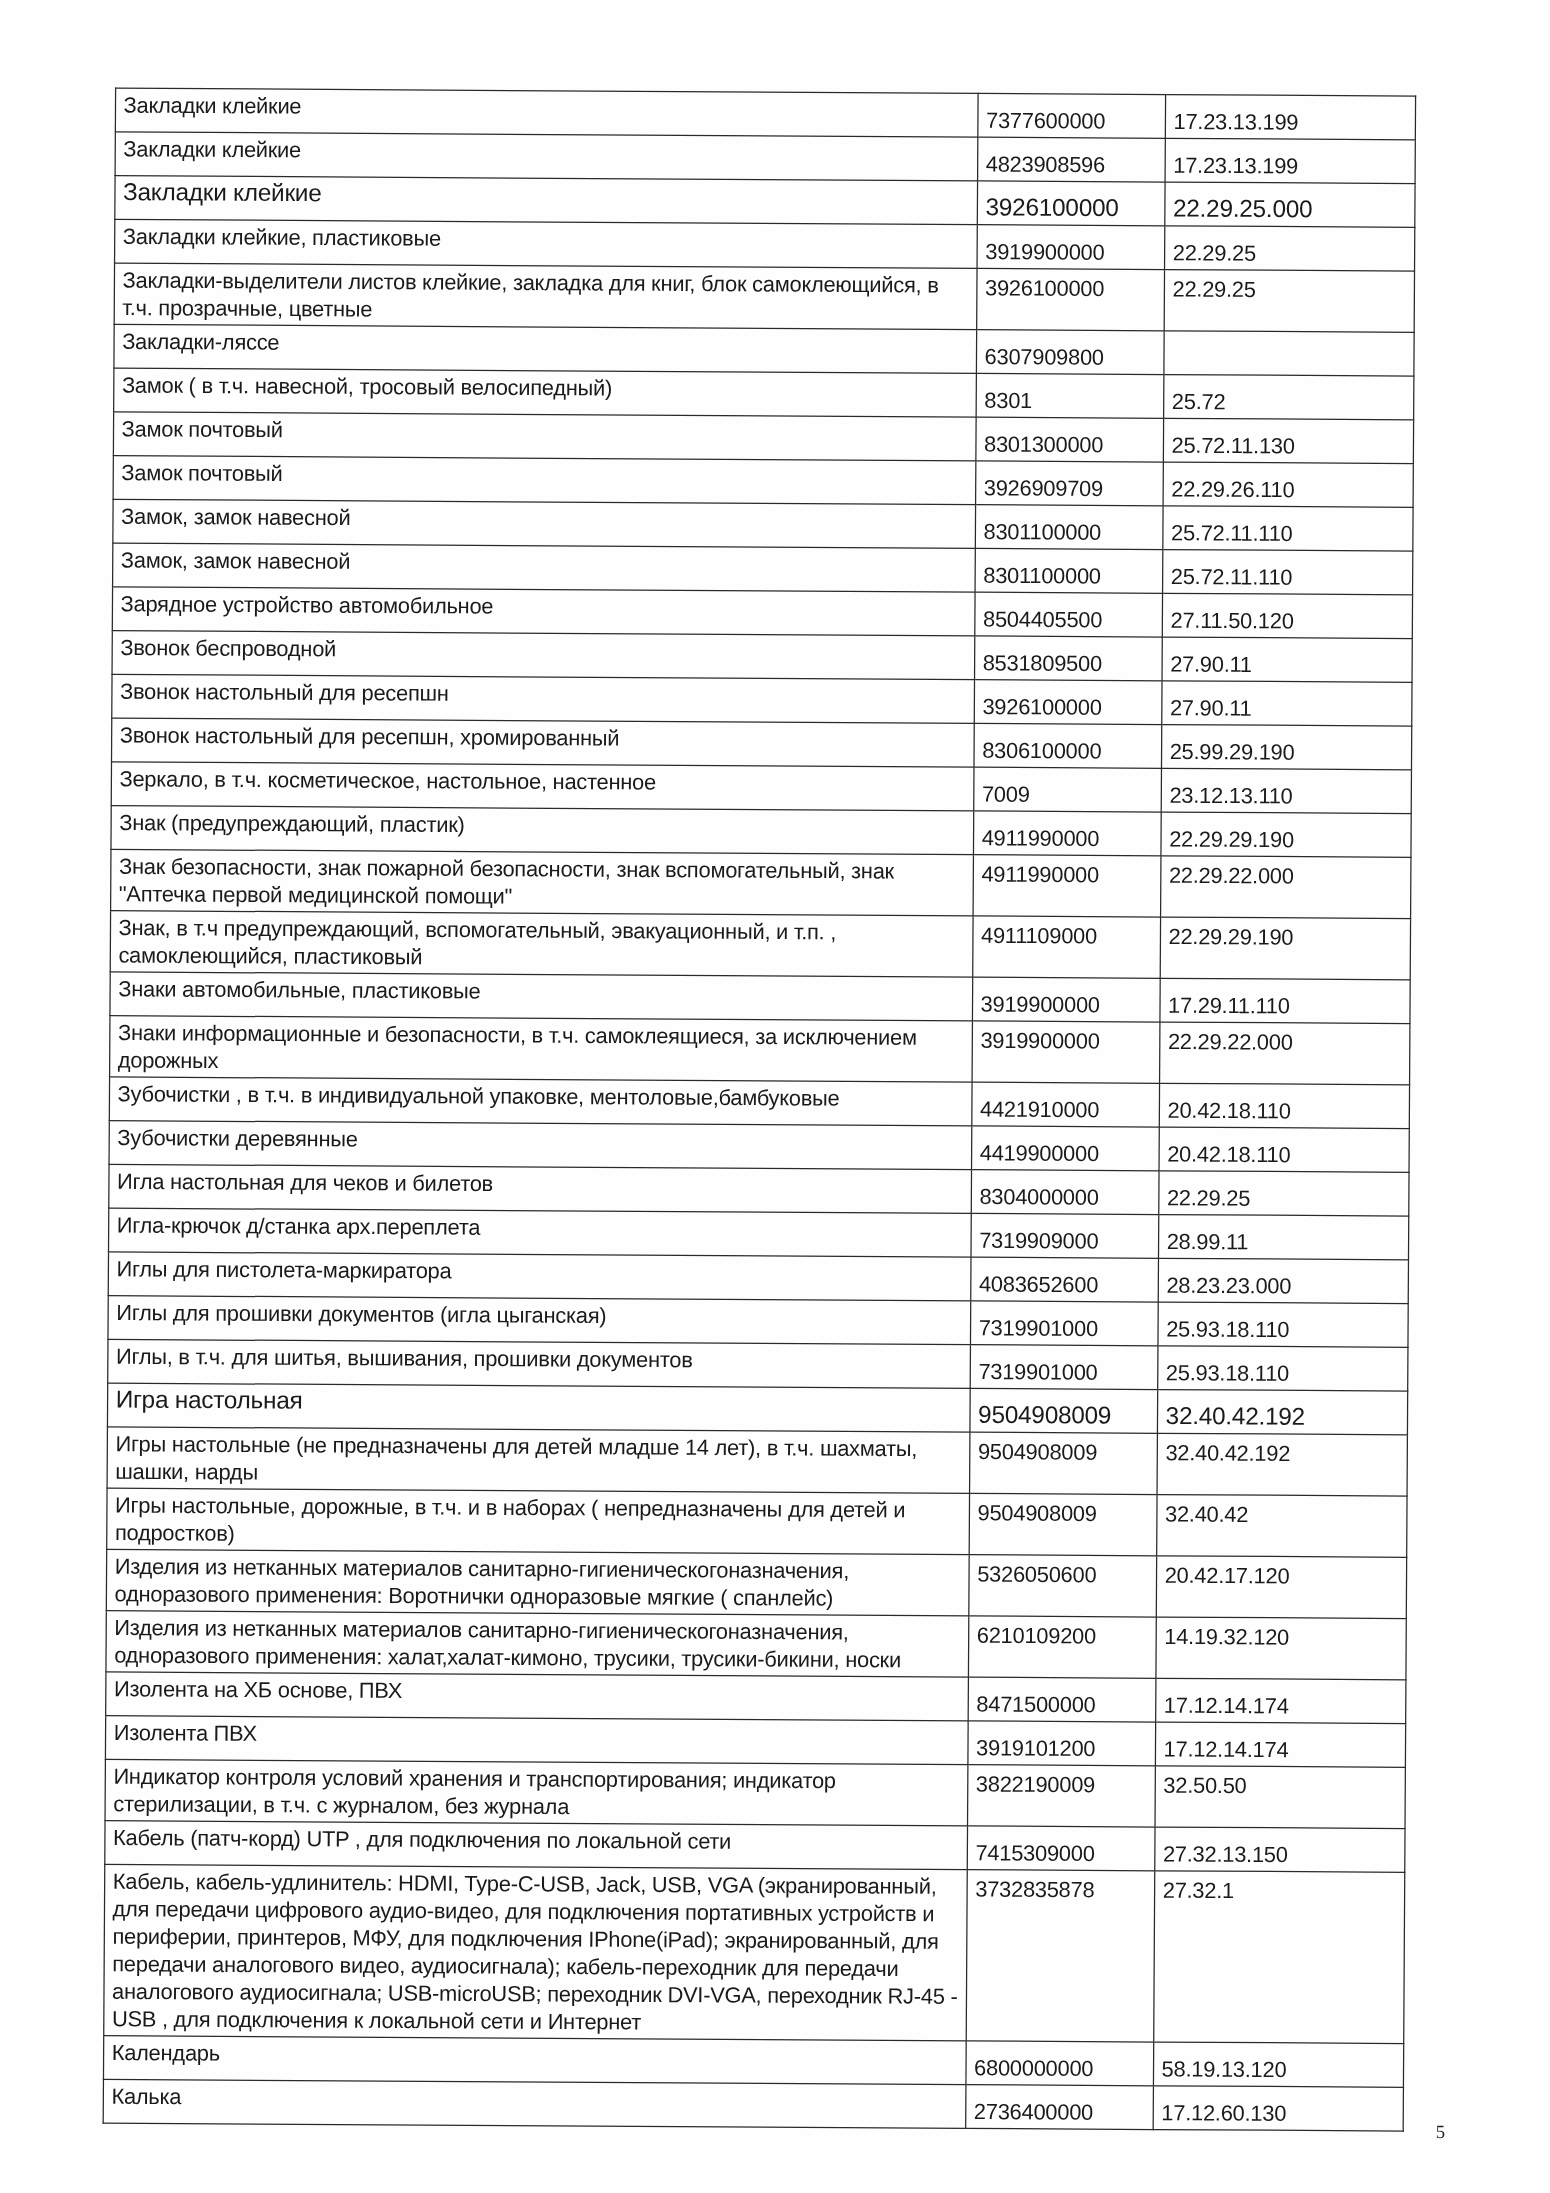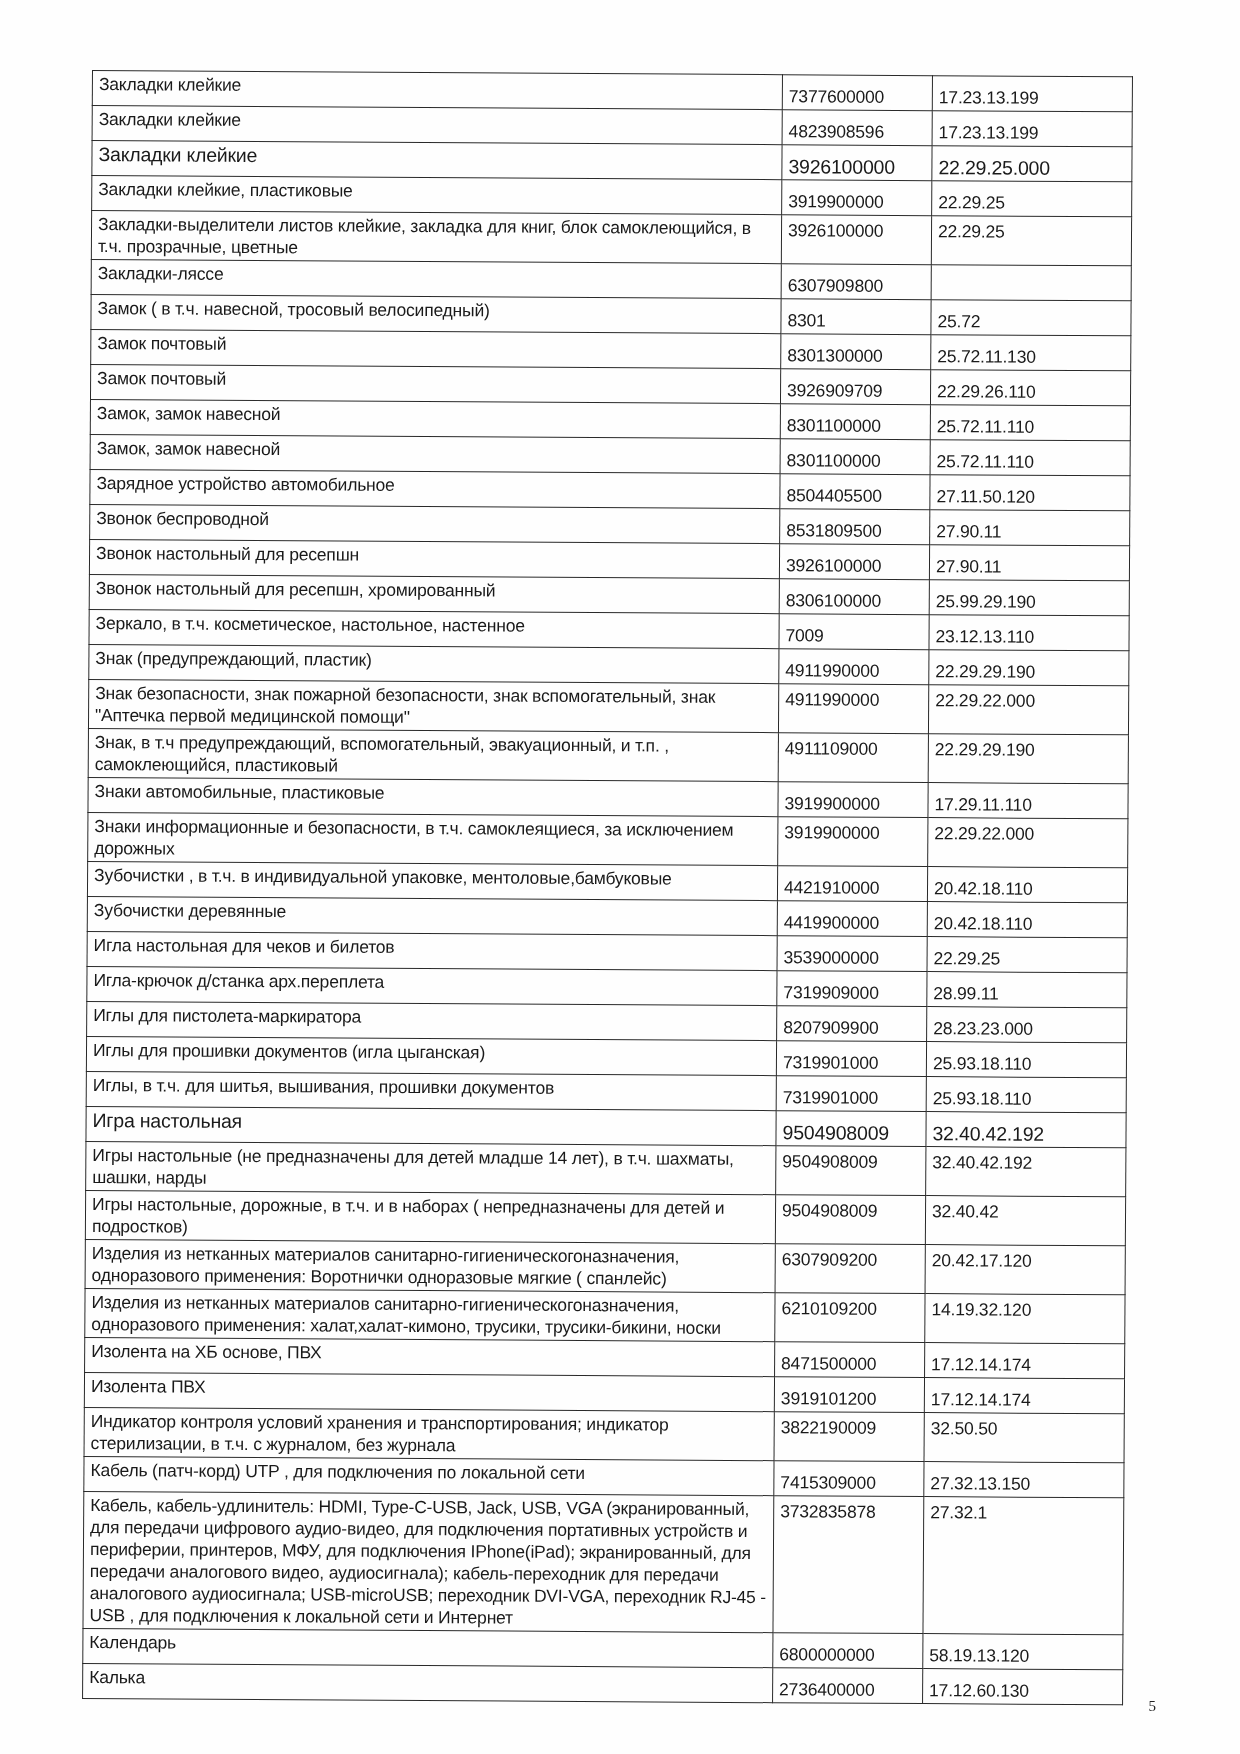--- a/index.html
+++ b/index.html
@@ -163,31 +163,31 @@
           <td class="code">4421910000</td>
           <td class="okpd">20.42.18.110</td>
         </tr>
         <tr>
           <td class="name">Зубочистки деревянные</td>
           <td class="code">4419900000</td>
           <td class="okpd">20.42.18.110</td>
         </tr>
         <tr>
           <td class="name">Игла настольная для чеков и билетов</td>
-          <td class="code">3539000000</td>
+          <td class="code">8304000000</td>
           <td class="okpd">22.29.25</td>
         </tr>
         <tr>
           <td class="name">Игла-крючок д/станка арх.переплета</td>
           <td class="code">7319909000</td>
           <td class="okpd">28.99.11</td>
         </tr>
         <tr>
           <td class="name">Иглы для пистолета-маркиратора</td>
-          <td class="code">8207909900</td>
+          <td class="code">4083652600</td>
           <td class="okpd">28.23.23.000</td>
         </tr>
         <tr>
           <td class="name">Иглы для прошивки документов (игла цыганская)</td>
           <td class="code">7319901000</td>
           <td class="okpd">25.93.18.110</td>
         </tr>
         <tr>
           <td class="name">Иглы, в т.ч. для шитья, вышивания, прошивки документов</td>
           <td class="code">7319901000</td>
@@ -203,21 +203,21 @@
           <td class="code">9504908009</td>
           <td class="okpd">32.40.42.192</td>
         </tr>
         <tr class="tall">
           <td class="name">Игры настольные, дорожные, в т.ч. и в наборах ( непредназначены для детей и подростков)</td>
           <td class="code">9504908009</td>
           <td class="okpd">32.40.42</td>
         </tr>
         <tr class="tall">
           <td class="name">Изделия из нетканных материалов санитарно-гигиеническогоназначения, одноразового применения: Воротнички одноразовые мягкие ( спанлейс)</td>
-          <td class="code">6307909200</td>
+          <td class="code">5326050600</td>
           <td class="okpd">20.42.17.120</td>
         </tr>
         <tr class="tall">
           <td class="name">Изделия из нетканных материалов санитарно-гигиеническогоназначения, одноразового применения: халат,халат-кимоно, трусики, трусики-бикини, носки</td>
           <td class="code">6210109200</td>
           <td class="okpd">14.19.32.120</td>
         </tr>
         <tr>
           <td class="name">Изолента на ХБ основе, ПВХ</td>
           <td class="code">8471500000</td>

